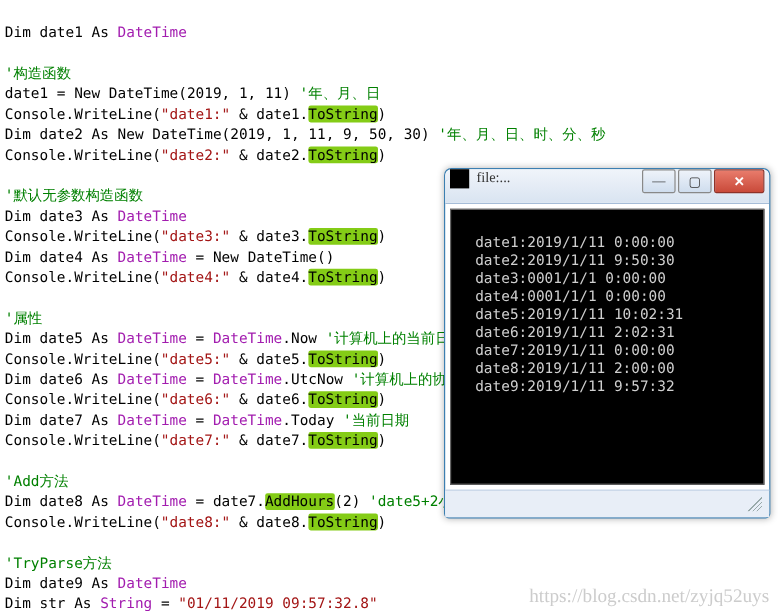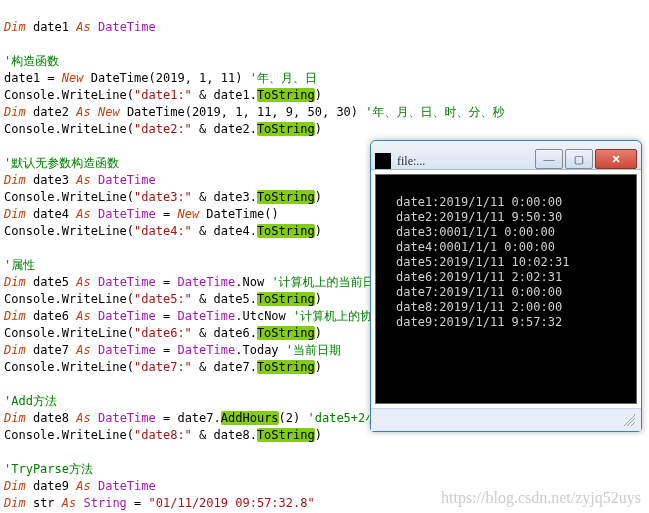--- a/index.html
+++ b/index.html
@@ -11,21 +11,21 @@
     width: 649px;
     height: 513px;
     overflow: hidden;
     position: relative;
   }
   .code-area {
     padding: 2px 4px;
     line-height: 17px;
     white-space: pre;
   }
-  .kw { color: #c2410c; font-style: italic; }
+  .kw { color: #000000; }
   .type { color: #a21caf; }
   .str { color: #a31515; }
   .comment { color: #008000; }
   .method-hot { background: #84cc16; border-radius: 2px; }
   .console-window {
     position: absolute;
     left: 370px;
     top: 140px;
     width: 270px;
     height: 290px;
@@ -33,21 +33,21 @@
     border: 1px solid #3c7fb1;
     border-radius: 6px 6px 4px 4px;
     box-shadow: 0 0 6px rgba(0,0,0,.3);
     display: flex;
     flex-direction: column;
   }
   .titlebar {
     height: 28px;
     background: linear-gradient(#f0f4fa, #d9e4f1);
     display: flex;
-    align-items: flex-end;
+    align-items: flex-start;
     border-bottom: 1px solid #a6bdd8;
     border-radius: 6px 6px 0 0;
     padding: 0 4px;
   }
   .title-icon {
     width: 16px;
     height: 16px;
     background: #000;
     margin-right: 6px;
     display: inline-block;

